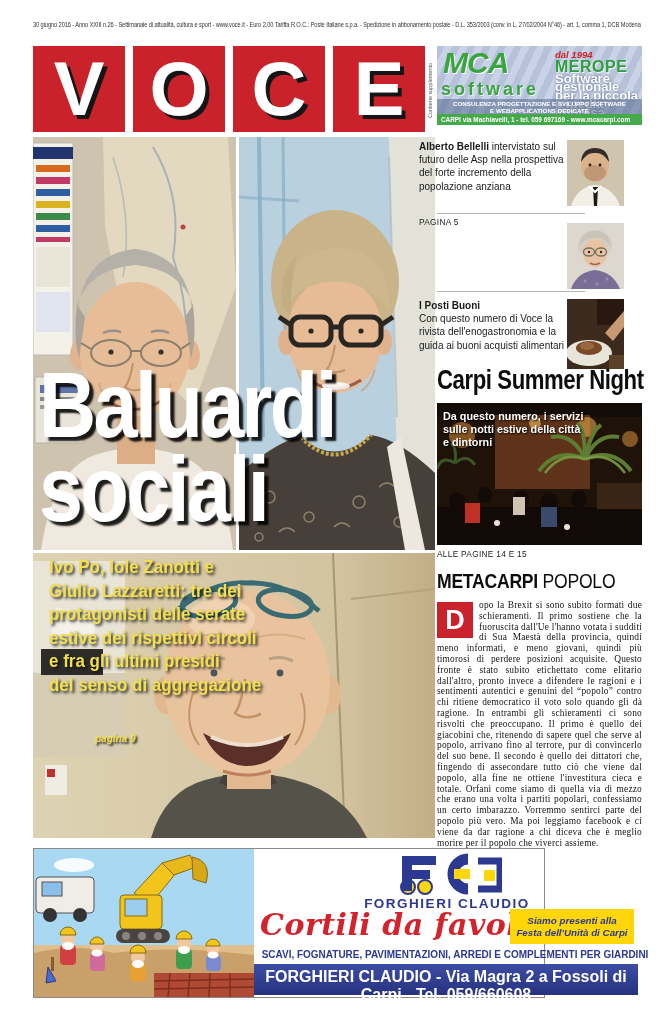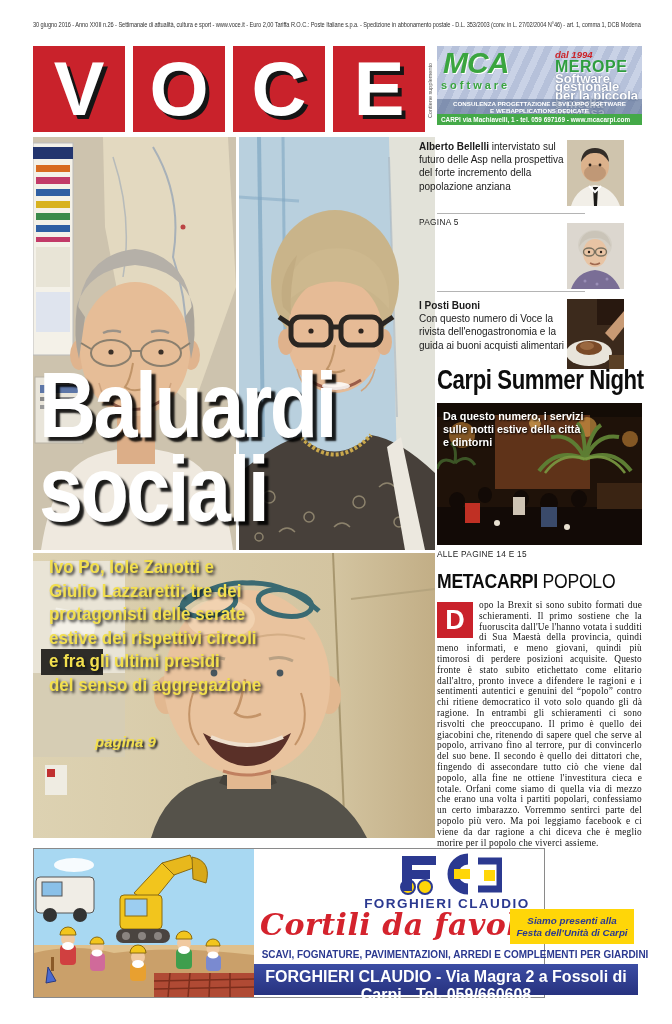--- a/index.html
+++ b/index.html
@@ -16,21 +16,21 @@
   .vsq{width:92px;height:86px;background:#c9222b;display:flex;align-items:center;justify-content:center;}
   .vletter{font-size:76px;font-weight:bold;color:#fff;line-height:1;text-shadow:4px 4px 0 #151515;}
   .sidenote{left:427px;top:118px;font-size:5.5px;color:#555;white-space:nowrap;
             transform:rotate(-90deg);transform-origin:left top;}
 
   
   .mca{left:437px;top:46px;width:205px;height:79px;overflow:hidden;
        background:repeating-linear-gradient(115deg,#b6c1da 0 7px,#c9d2e6 7px 14px);}
   .mca-logo-top{left:6px;top:0px;font-size:30px;font-weight:bold;font-style:italic;color:#3aa53f;
        letter-spacing:-1px;text-shadow:1px 1px 0 #fff;}
-  .mca-logo-bottom{left:4px;top:33px;font-size:11px;font-weight:bold;color:#3aa53f;letter-spacing:3px;
+  .mca-logo-bottom{left:4px;top:33px;font-size:18px;font-weight:bold;color:#3aa53f;letter-spacing:3px;
        text-shadow:1px 1px 0 #eef2f8;}
   .mca-dal{left:118px;top:3px;font-size:9.5px;font-weight:bold;font-style:italic;color:#cc2127;}
   .mca-merope{left:118px;top:12px;font-size:16px;font-weight:bold;color:#2f9e3f;letter-spacing:0.5px;
        text-shadow:1px 1px 0 #eef2f8;}
   .mca-tag{left:118px;top:29px;font-size:13px;font-weight:bold;color:#fff;line-height:8.4px;
        text-shadow:0 0 2px #51617e;}
   .mca-band{left:0;top:53px;width:205px;height:15px;background:rgba(74,96,134,0.50);
        color:#fff;font-size:6.2px;font-weight:bold;text-align:center;line-height:7.4px;padding-top:1px;
        box-sizing:border-box;}
   .mca-bar{left:0;top:68px;width:205px;height:11px;background:#44a948;color:#fff;
@@ -39,21 +39,21 @@
 
   
   .cover{left:33px;top:137px;width:402px;height:701px;}
   .ph{position:absolute;overflow:hidden;}
   .ph svg{display:block;}
   .headline{left:6px;top:226px;font-weight:bold;color:#fff;font-size:92px;line-height:84px;
        letter-spacing:-3px;transform:scaleX(0.86);transform-origin:left top;
        text-shadow:5px 4px 2px rgba(0,0,0,0.88);white-space:nowrap;}
   .kicker{left:16px;top:419px;font-size:17.5px;font-weight:bold;color:#f2df4e;line-height:23.6px;
        text-shadow:2px 2px 3px rgba(15,15,15,0.9);transform:scaleX(0.97);transform-origin:left;}
-  .pageref{left:62px;top:596px;font-size:15px;font-weight:bold;font-style:italic;color:#f2df4e;
+  .pageref{left:62px;top:596px;font-size:10px;font-weight:bold;font-style:italic;color:#f2df4e;
        text-shadow:2px 2px 2px rgba(15,15,15,0.9);}
 
   
   .art{left:419px;width:205px;}
   .art-text{width:146px;font-size:10px;line-height:13.2px;color:#1a1a1a;}
   .art-lead{font-weight:bold;}
   .art-lead.block{display:block;}
   .art-page{margin-top:23px;font-size:8.3px;color:#222;letter-spacing:0.3px;}
   .thumb{position:absolute;right:0;top:0;width:57px;overflow:hidden;}
   .divline{left:437px;width:148px;height:1px;background:#b4b4b4;}

